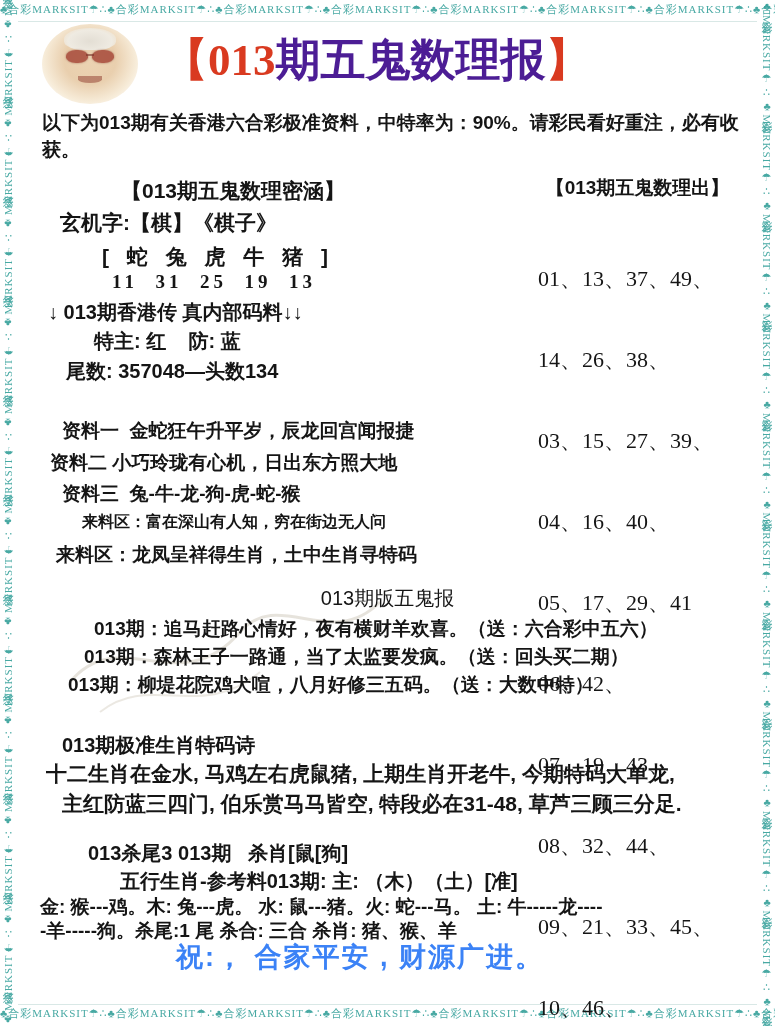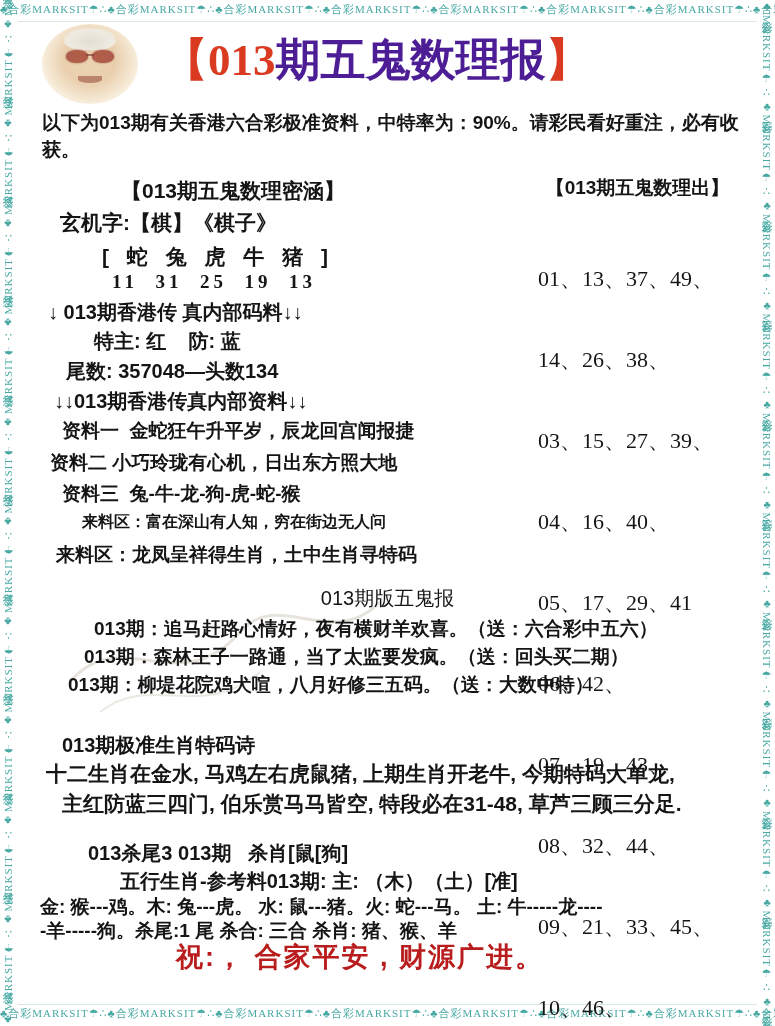--- a/index.html
+++ b/index.html
@@ -81,21 +81,20 @@
 
   <div class="intro">以下为013期有关香港六合彩极准资料，中特率为：90%。请彩民看好重注，必有收获。</div>
 
   <div class="ln" style="left:48px;top:155px;font-size:21px;margin-left:43px;">【013期五鬼数理密涵】</div>
   <div class="ln" style="left:30px;top:187px;font-size:21px;">玄机字:【棋】《棋子》</div>
   <div class="ln" style="left:72px;top:221px;font-size:21px;letter-spacing:6px;">[ 蛇 兔 虎 牛 猪 ]</div>
   <div class="ln" style="left:82px;top:249px;font-size:19px;letter-spacing:4px;font-family:'Liberation Serif','DejaVu Serif',serif;">11  31  25  19  13</div>
   <div class="ln" style="left:18px;top:277px;font-size:20px;">↓ 013期香港传 真内部码料↓↓</div>
   <div class="ln" style="left:64px;top:306px;font-size:20px;">特主: 红    防: 蓝</div>
   <div class="ln" style="left:36px;top:336px;font-size:20px;">尾数: 357048—头数134</div>
-  <div class="ln" style="left:24px;top:366px;font-size:20px;">↓↓013期香港传真内部资料↓↓</div>
   <div class="ln" style="left:20px;top:428px;font-size:19px;">资料二 小巧玲珑有心机，日出东方照大地</div>
   <div class="ln" style="left:32px;top:396px;font-size:19px;">资料一  金蛇狂午升平岁，辰龙回宫闻报捷</div>
   <div class="ln" style="left:32px;top:459px;font-size:19px;">资料三  兔-牛-龙-狗-虎-蛇-猴</div>
   <div class="ln" style="left:28px;top:490px;font-size:16px;margin-left:24px;">来料区：富在深山有人知，穷在街边无人问</div>
   <div class="ln" style="left:26px;top:520px;font-size:19px;">来料区：龙凤呈祥得生肖，土中生肖寻特码</div>
 
   <div class="rp">
     <div class="rp-header">【013期五鬼数理出】</div>
     <div class="rp-rows">
       <div>01、13、37、49、</div>
@@ -125,15 +124,15 @@
 
   <div class="ln" style="left:32px;top:710px;font-size:20px;">013期极准生肖特码诗</div>
   <div class="ln" style="left:16px;top:738px;font-size:21px;">十二生肖在金水, 马鸡左右虎鼠猪, 上期生肖开老牛, 今期特码大单龙,</div>
   <div class="ln" style="left:32px;top:768px;font-size:21px;">主红防蓝三四门, 伯乐赏马马皆空, 特段必在31-48, 草芦三顾三分足.</div>
 
   <div class="ln" style="left:58px;top:818px;font-size:20px;">013杀尾3 013期   杀肖[鼠[狗]</div>
   <div class="ln" style="left:90px;top:846px;font-size:20px;">五行生肖-参考料013期: 主: （木）（土）[准]</div>
   <div class="ln" style="left:10px;top:872px;font-size:19px;">金: 猴---鸡。木: 兔---虎。 水: 鼠---猪。火: 蛇---马。 土: 牛-----龙----</div>
   <div class="ln" style="left:10px;top:896px;font-size:19px;">-羊-----狗。杀尾:1 尾 杀合: 三合 杀肖: 猪、猴、羊</div>
 
-  <div class="blessing" style="color: #b91c1c;">祝:，  合家平安 , 财源广进。</div>
+  <div class="blessing" style="color: #3b82f6;">祝:，  合家平安 , 财源广进。</div>
 
 </div>
 
 </body></html>

